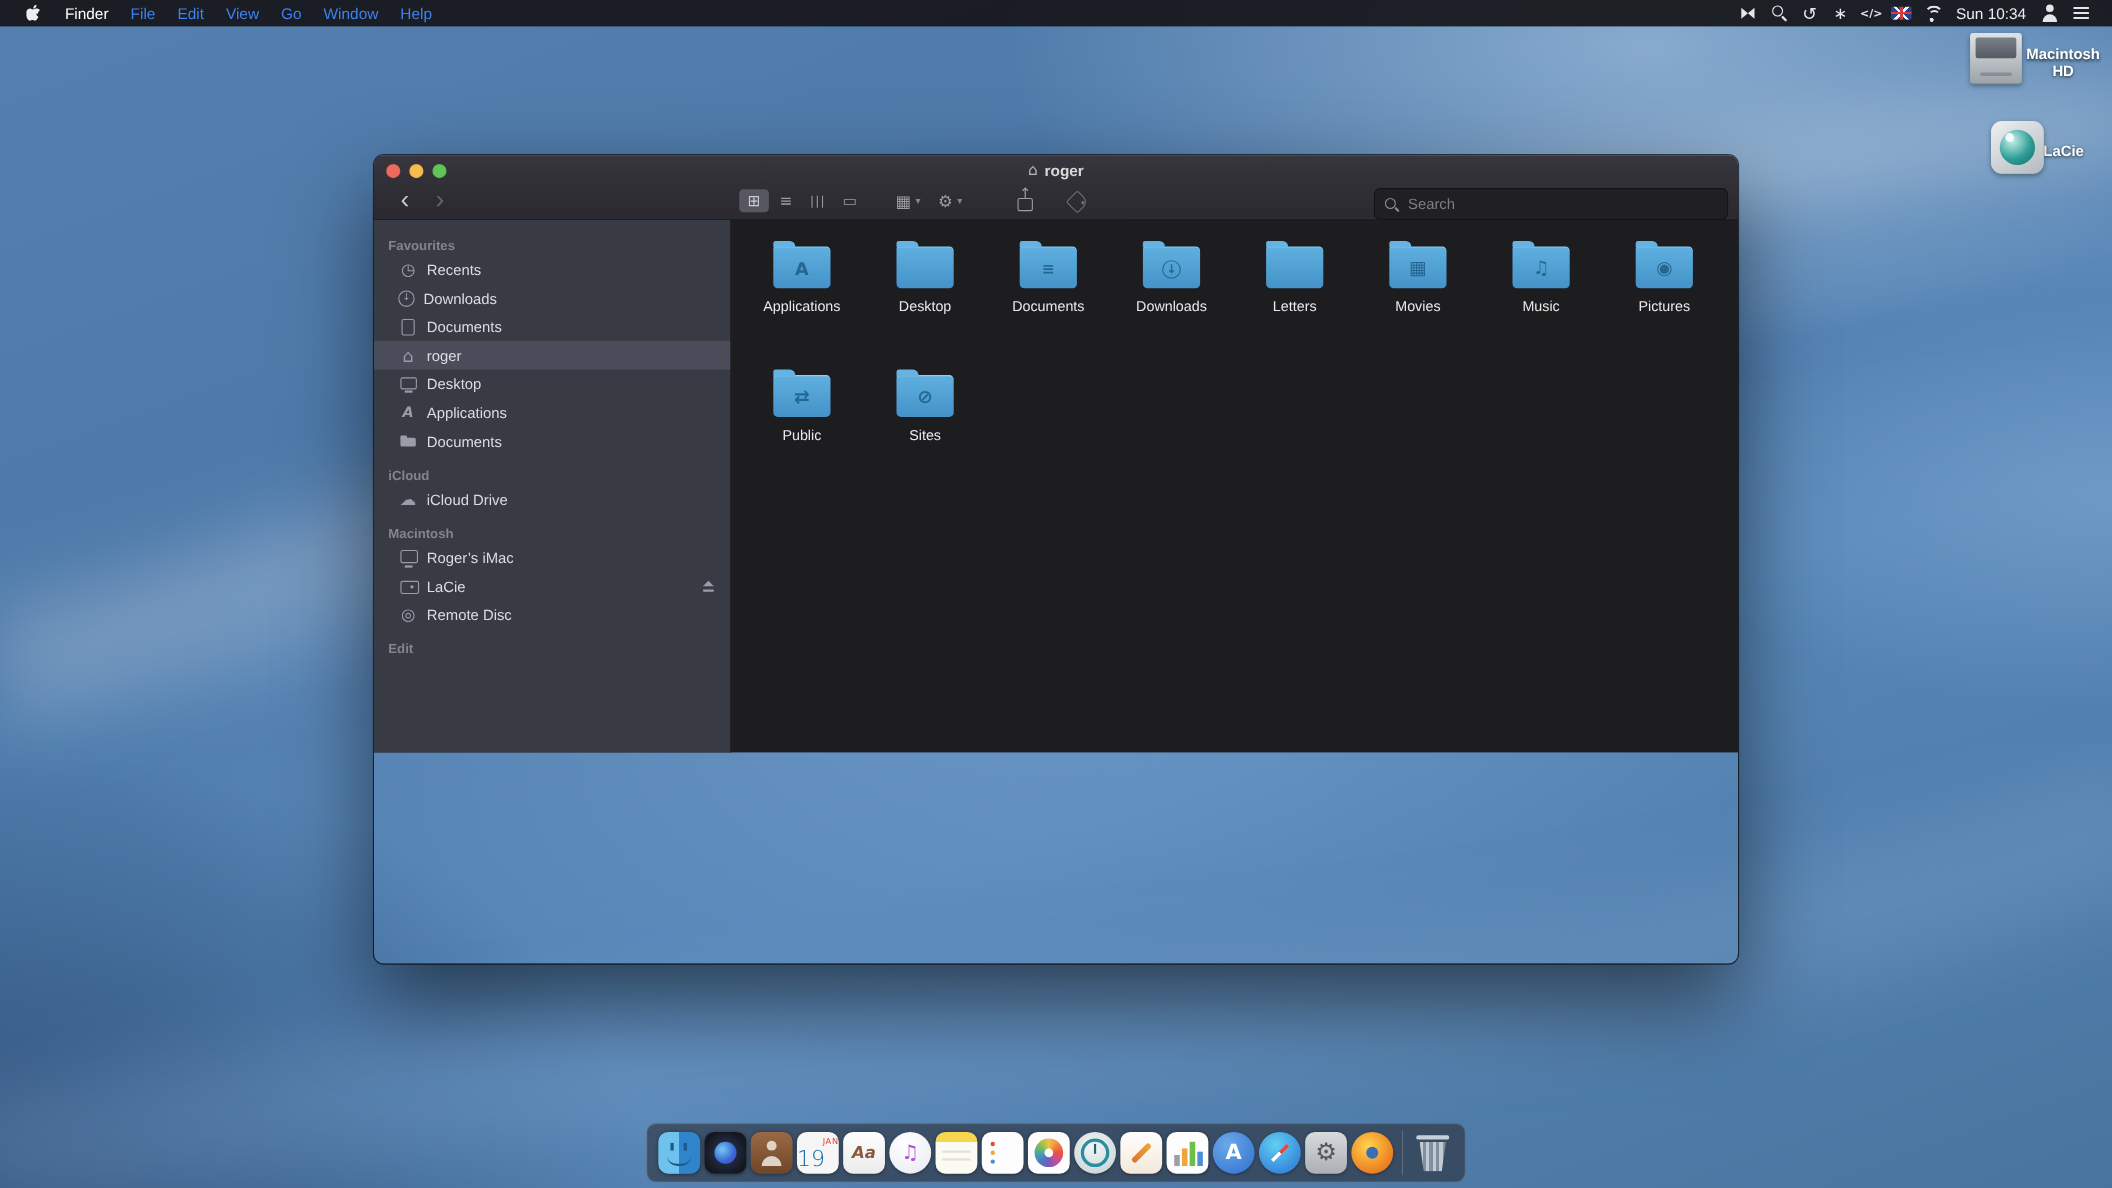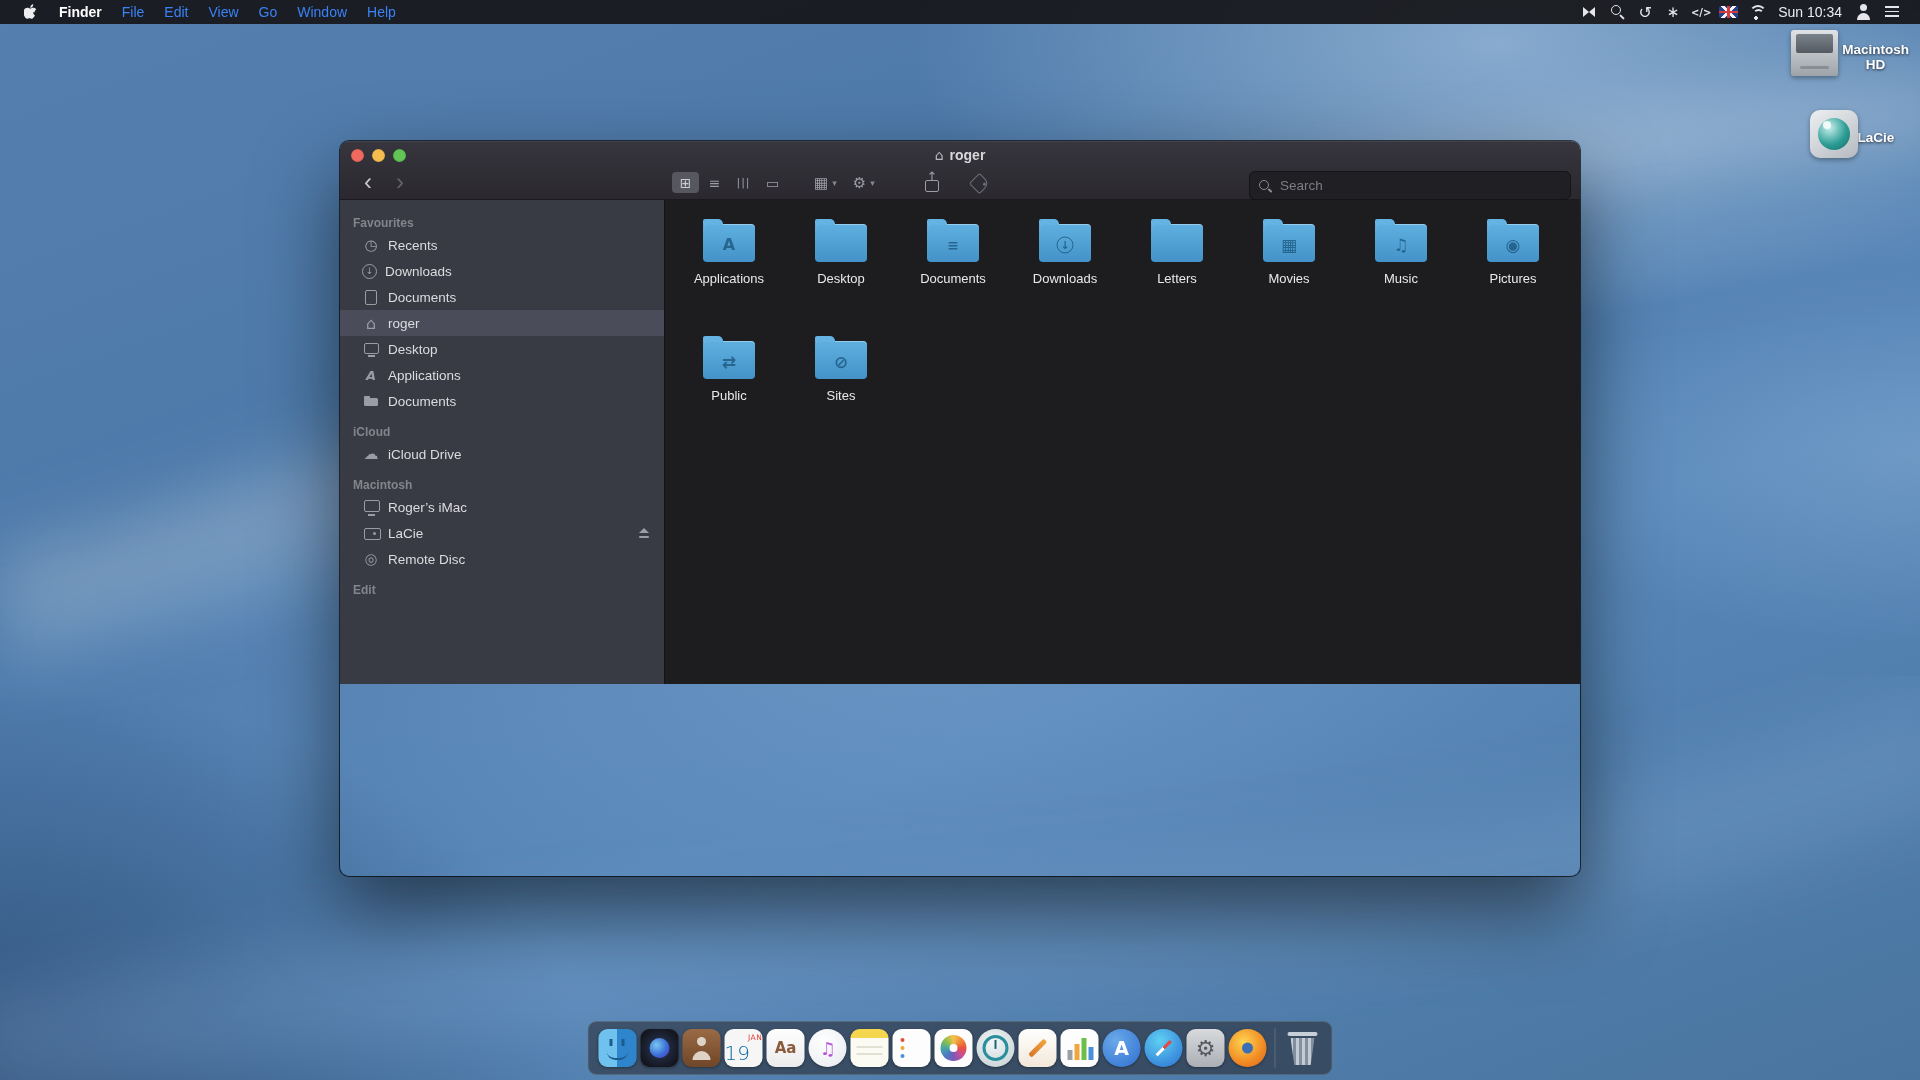--- a/index.html
+++ b/index.html
@@ -13,21 +13,21 @@
       linear-gradient(160deg,#557fae 0%,#4c79a9 35%,#5787b8 62%,#49749f 100%);}
   .wallpaper-curves{position:absolute;inset:0;width:100%;height:100%;}
 
   
   .menubar{position:absolute;top:0;left:0;right:0;height:24px;background:rgba(21,21,25,.93);
     display:flex;align-items:center;justify-content:space-between;z-index:50;color:#ececf0;font-size:14px;}
   .mb-left{display:flex;align-items:center;padding-left:18px;}
   .mb-apple{display:inline-flex;align-items:center;margin-right:6px;padding:0 6px;}
   .mb-menus{display:inline-flex;align-items:center;}
   .mb-item{padding:0 10px;line-height:24px;color:#3b82f6;}
-  .mb-app{font-weight:700;color:#fff;}
+  .mb-app{font-weight:400;color:#fff;}
   .mb-right{display:flex;align-items:center;padding-right:14px;}
   .si-group{display:inline-flex;align-items:center;}
   .si{width:24px;height:20px;display:inline-flex;align-items:center;justify-content:center;
     color:#e6e6ea;font-family:"DejaVu Sans",sans-serif;font-size:13px;position:relative;margin:0 2px;}
   .si-app-butterfly::before{content:"";width:0;height:0;border-style:solid;border-width:5px 6px;border-color:transparent #e6e6ea;}
   .si-spotlight::before{content:"";position:absolute;top:3px;left:6px;width:8px;height:8px;border:1.7px solid #e6e6ea;border-radius:50%;}
   .si-spotlight::after{content:"";position:absolute;bottom:2px;right:6px;width:2px;height:6px;background:#e6e6ea;border-radius:1px;transform:rotate(-45deg);}
   .si-time-machine{font-size:16px;}
   .si-star{font-size:15px;}
   .si-code{font-size:10px;font-weight:700;letter-spacing:0;}
@@ -166,21 +166,21 @@
   .di-siri::before{content:"";position:absolute;left:50%;top:50%;width:20px;height:20px;transform:translate(-50%,-50%);
     border-radius:50%;background:radial-gradient(circle at 35% 35%, #7fd4ff, #3a6ce0 60%, #7a3bd0);opacity:.92;}
   .di-contacts{background:linear-gradient(#9a6a45,#6f4628);}
   .di-contacts::before{content:"";position:absolute;top:8px;left:50%;width:9px;height:9px;transform:translateX(-50%);
     border-radius:50%;background:#ded3c6;}
   .di-contacts::after{content:"";position:absolute;bottom:7px;left:50%;width:18px;height:9px;transform:translateX(-50%);
     border-radius:9px 9px 0 0;background:#ded3c6;}
   .di-calendar{background:#f6f6f6;}
   .cal-month{margin-top:4px;text-align:right;font-size:7.5px;font-weight:400;letter-spacing:.6px;color:#e23b33;}
   .cal-day{text-align:left;font-size:20px;font-weight:300;line-height:1.1;color:#0369a1;}
-  .di-dictionary{background:linear-gradient(#fefefe,#ebebed);}
+  .di-dictionary{background:linear-gradient(#fefefe,#ebebed);font-style:italic;}
   .di-text{position:absolute;inset:0;display:flex;align-items:center;justify-content:center;
     font-size:15px;font-weight:600;color:#8a5a3a;}
   .di-itunes{border-radius:50%;background:radial-gradient(circle at 40% 32%, #ffffff, #eef0f4 70%, #dfe2e8);}
   .di-itunes::before{content:"♫";position:absolute;inset:0;display:flex;align-items:center;justify-content:center;
     font-size:18px;color:#b44fd8;}
   .di-notes{background:linear-gradient(#f7d64f 0 9px, #fbfbf3 9px);}
   .di-notes::before{content:"";position:absolute;left:6px;right:6px;top:17px;height:1.6px;background:#e2e2d4;
     box-shadow:0 7px 0 #e2e2d4;}
   .di-reminders{background:#fdfdfd;}
   .di-reminders::before{content:"";position:absolute;left:8px;top:9px;width:4px;height:4px;border-radius:50%;

